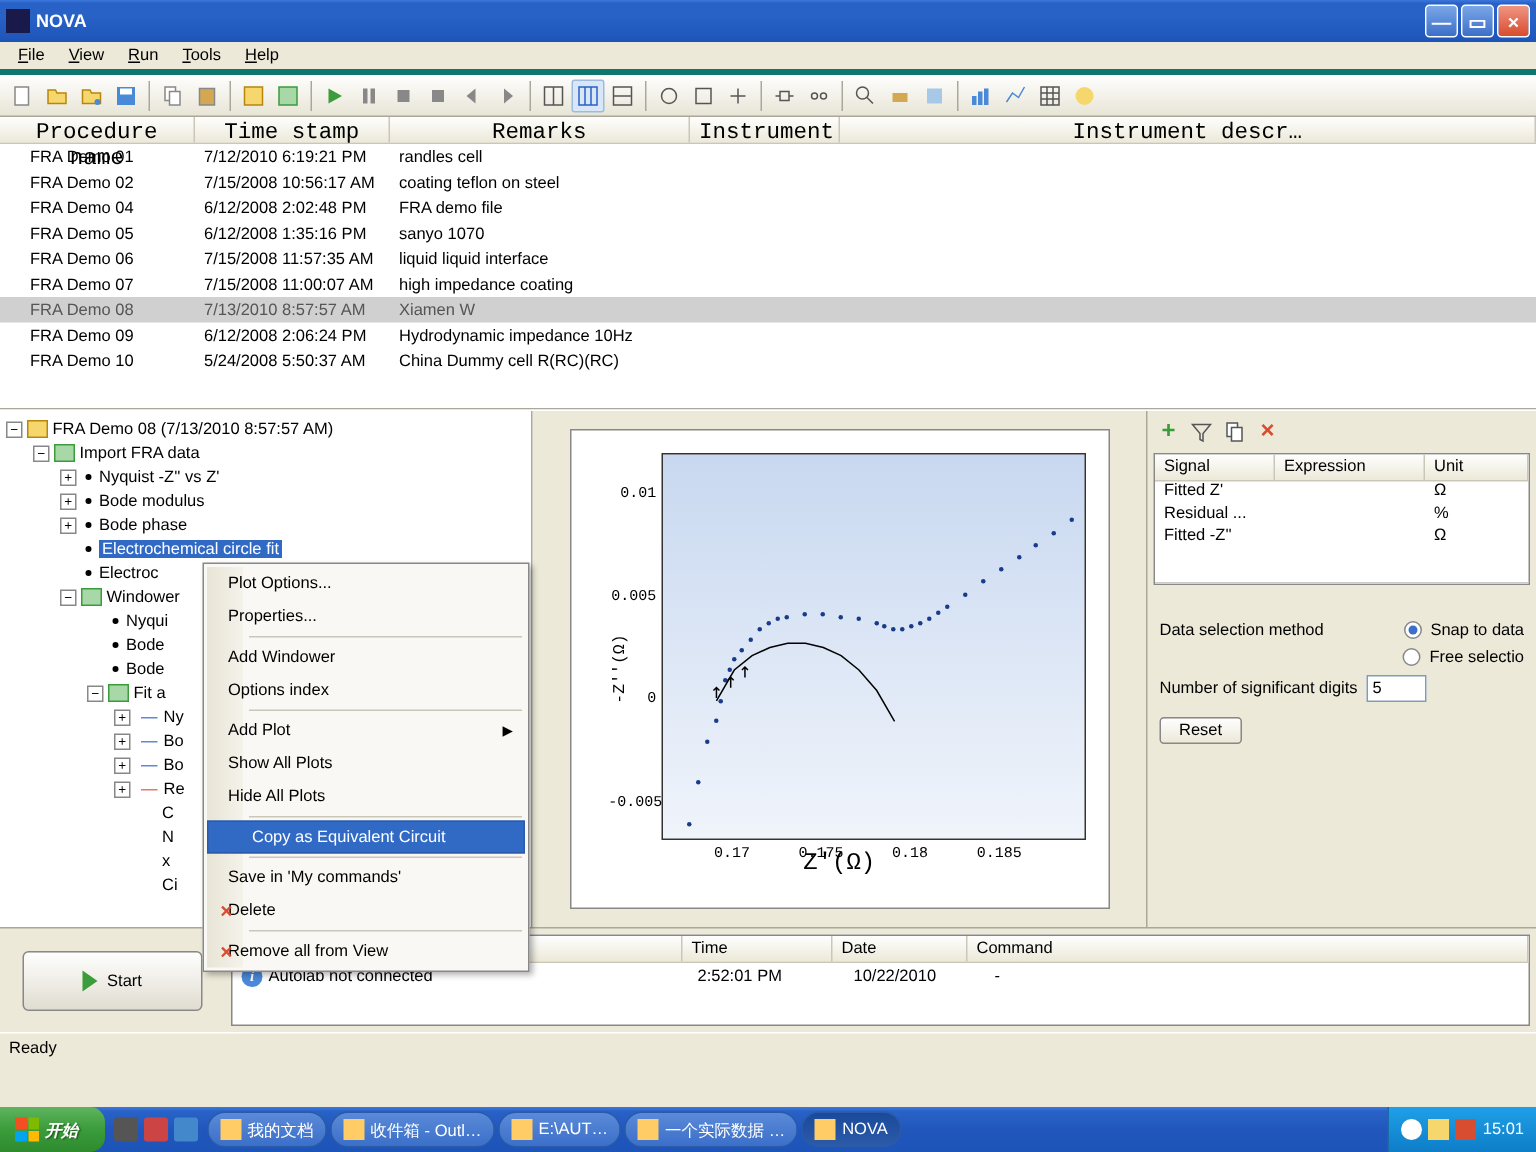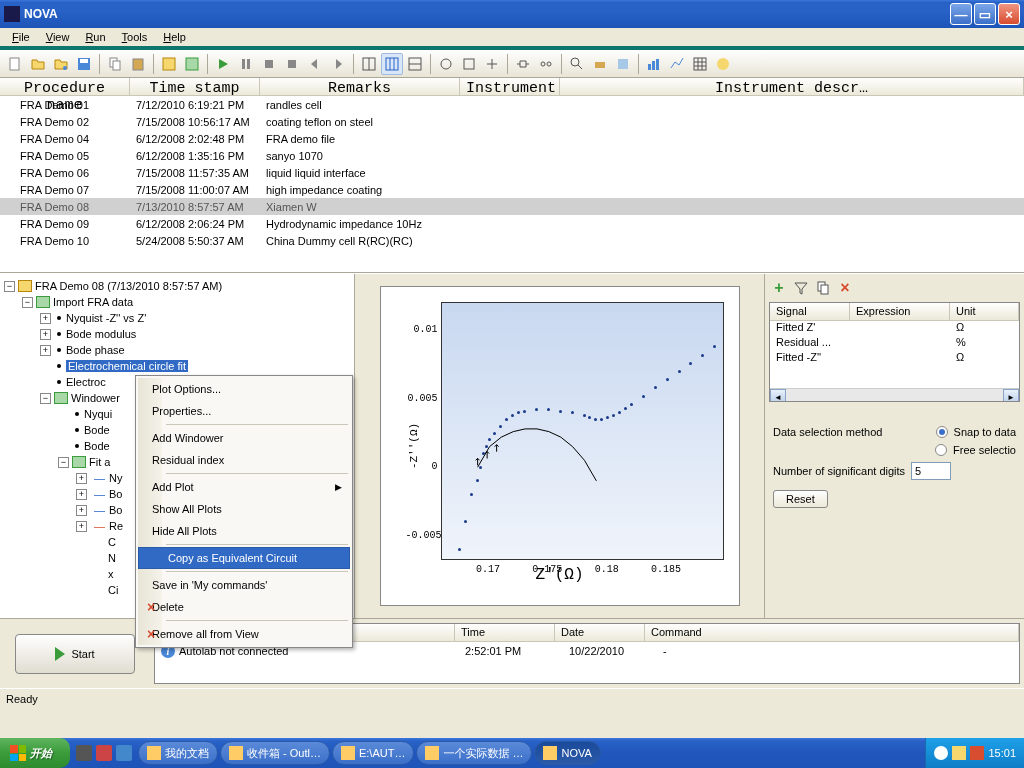--- a/index.html
+++ b/index.html
@@ -46,21 +46,21 @@
 .chart-box { width: 360px; height: 320px; background: white; border: 1px solid #888; position: relative; }
 .chart-area { position: absolute; left: 60px; top: 15px; right: 15px; bottom: 45px; background: linear-gradient(to bottom, #c8d8f0, #f0f4fb); border: 1px solid #333; }
 .chart-ylabel { position: absolute; left: 10px; top: 50%; transform: translateY(-50%) rotate(-90deg); font-size: 11px; font-family: "Courier New", monospace; }
 .chart-xlabel { position: absolute; bottom: 21px; left: 50%; transform: translateX(-50%); font-size: 16px; font-family: "Courier New", monospace; }
 .chart-ytick { position: absolute; left: 25px; font-size: 10px; font-family: "Courier New", monospace; text-align: right; width: 32px; }
 .chart-xtick { position: absolute; bottom: 30px; font-size: 10px; font-family: "Courier New", monospace; transform: translateX(-50%); }
 
 .right-panel { width: 260px; background: #ece9d8; border-left: 1px solid #aca899; padding: 4px; font-family: "Courier New", monospace; }
 .right-toolbar { display: flex; gap: 6px; align-items: center; padding: 2px; }
 .right-toolbar .icon { width: 16px; height: 16px; display: flex; align-items: center; justify-content: center; }
-.signal-grid { background: white; border: 1px solid #888; margin-top: 4px; height: 100px; overflow: hidden; }
+.signal-grid { background: white; border: 1px solid #888; margin-top: 4px; height: 88px; overflow: hidden; }
 .signal-header { display: flex; background: linear-gradient(to bottom, #fefefe, #ece9d8); border-bottom: 1px solid #cbc7b8; height: 18px; }
 .signal-header .scol { padding: 2px 6px; border-right: 1px solid #cbc7b8; font-size: 11px; }
 .signal-row { display: flex; height: 15px; padding: 0 6px; font-size: 11px; }
 .signal-scrollbar { display: flex; height: 16px; background: #ece9d8; border-top: 1px solid #ccc; margin-top: 22px; }
 .sb-btn { width: 16px; height: 16px; background: linear-gradient(to bottom, #e8f0fb, #b8cce8); border: 1px solid #8aa3c8; display: flex; align-items: center; justify-content: center; font-size: 8px; }
 .sb-track { flex: 1; background: #e8e8e8; }
 
 .right-controls { margin-top: 20px; padding: 4px; }
 .right-controls .row { display: flex; align-items: center; margin-bottom: 6px; gap: 6px; font-size: 11px; }
 .radio { width: 12px; height: 12px; border: 1px solid #888; border-radius: 50%; background: white; display: inline-flex; align-items: center; justify-content: center; }
@@ -606,21 +606,21 @@
     <span>Ready</span>
   </div>
 
 <div class="context-menu">
   <div class="cm-strip"></div>
   <div id="cm-body">
       <div class="cm-item">Plot Options...</div>
       <div class="cm-item">Properties...</div>
       <div class="cm-sep"></div>
       <div class="cm-item">Add Windower</div>
-      <div class="cm-item">Residual index</div>
+      <div class="cm-item">Options index</div>
       <div class="cm-sep"></div>
       <div class="cm-item">Add Plot<span class="arrow">▶</span></div>
       <div class="cm-item">Show All Plots</div>
       <div class="cm-item">Hide All Plots</div>
       <div class="cm-sep"></div>
       <div class="cm-item highlighted">Copy as Equivalent Circuit</div>
       <div class="cm-sep"></div>
       <div class="cm-item">Save in 'My commands'</div>
       <div class="cm-item"><span class="cm-icon" style="color:#d84c2f;font-weight:bold;font-size:14px">×</span>Delete</div>
       <div class="cm-sep"></div>

